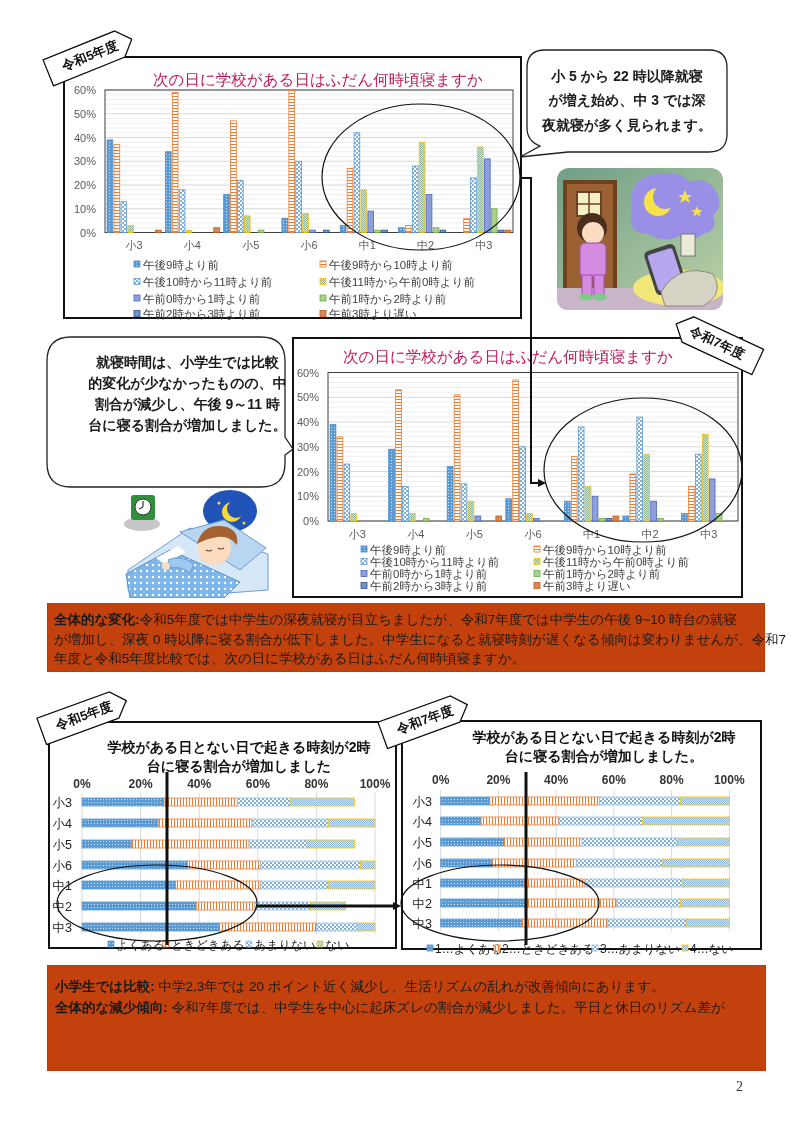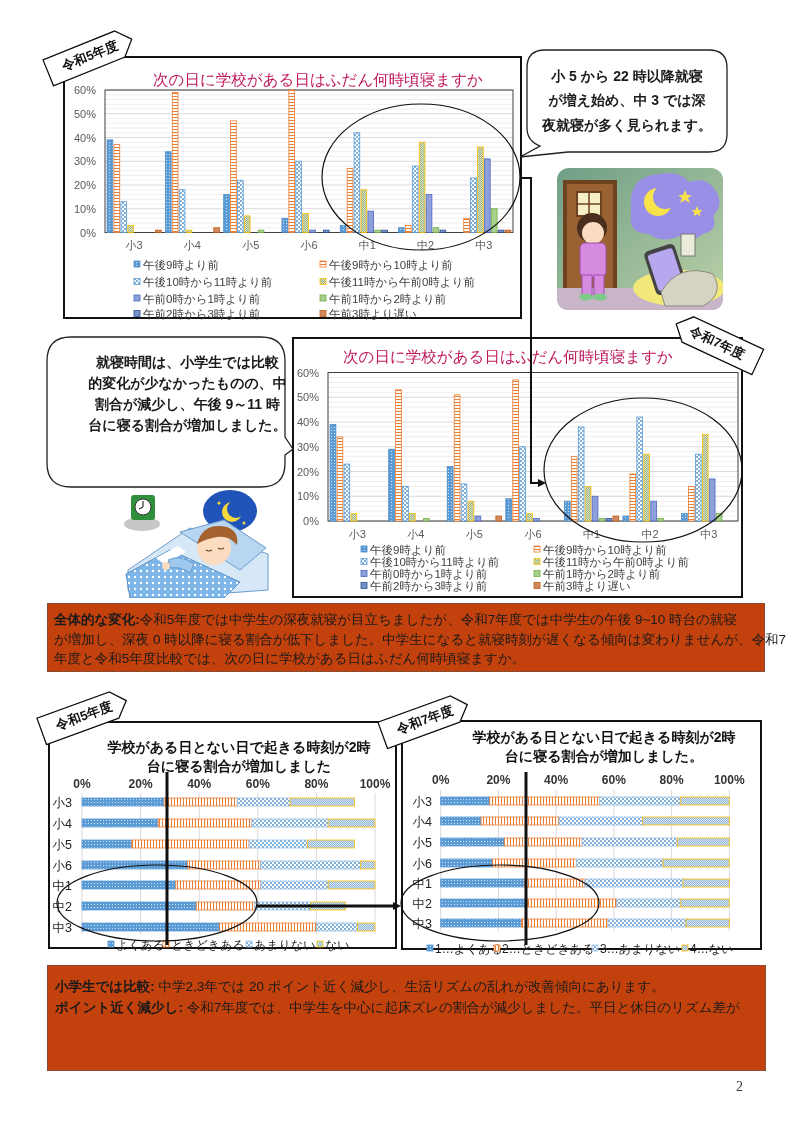--- a/index.html
+++ b/index.html
@@ -522,17 +522,17 @@
   </div>
 
   <div class="note-box" style="left:47px;top:603px;width:718px;height:69px;padding:6px 0 0 6px;line-height:19.5px">
     <span class="note-line"><span class="note-label">全体的な変化:</span><span>令和5年度では中学生の深夜就寝が目立ちましたが、令和7年度では中学生の午後 9~10 時台の就寝</span></span>
     <span class="note-line">が増加し、深夜 0 時以降に寝る割合が低下しました。中学生になると就寝時刻が遅くなる傾向は変わりませんが、令和7</span>
     <span class="note-line">年度と令和5年度比較では、次の日に学校がある日はふだん何時頃寝ますか。</span>
   </div>
 
   <div class="note-box" style="left:47px;top:965px;width:719px;height:106px;padding:10px 0 0 7px;line-height:21px">
     <span class="note-line"><span class="note-label">小学生では比較:</span><span> 中学2,3年では 20 ポイント近く減少し、生活リズムの乱れが改善傾向にあります。</span></span>
-    <span class="note-line"><span class="note-label">ポイント近く減少し:</span><span> 令和7年度では、中学生を中心に起床ズレの割合が減少しました。平日と休日のリズム差が</span></span>
+    <span class="note-line"><span class="note-label">全体的な減少傾向:</span><span> 令和7年度では、中学生を中心に起床ズレの割合が減少しました。平日と休日のリズム差が</span></span>
   </div>
 
   <div class="page-num">2</div>
 </div>
 
 </body></html>

